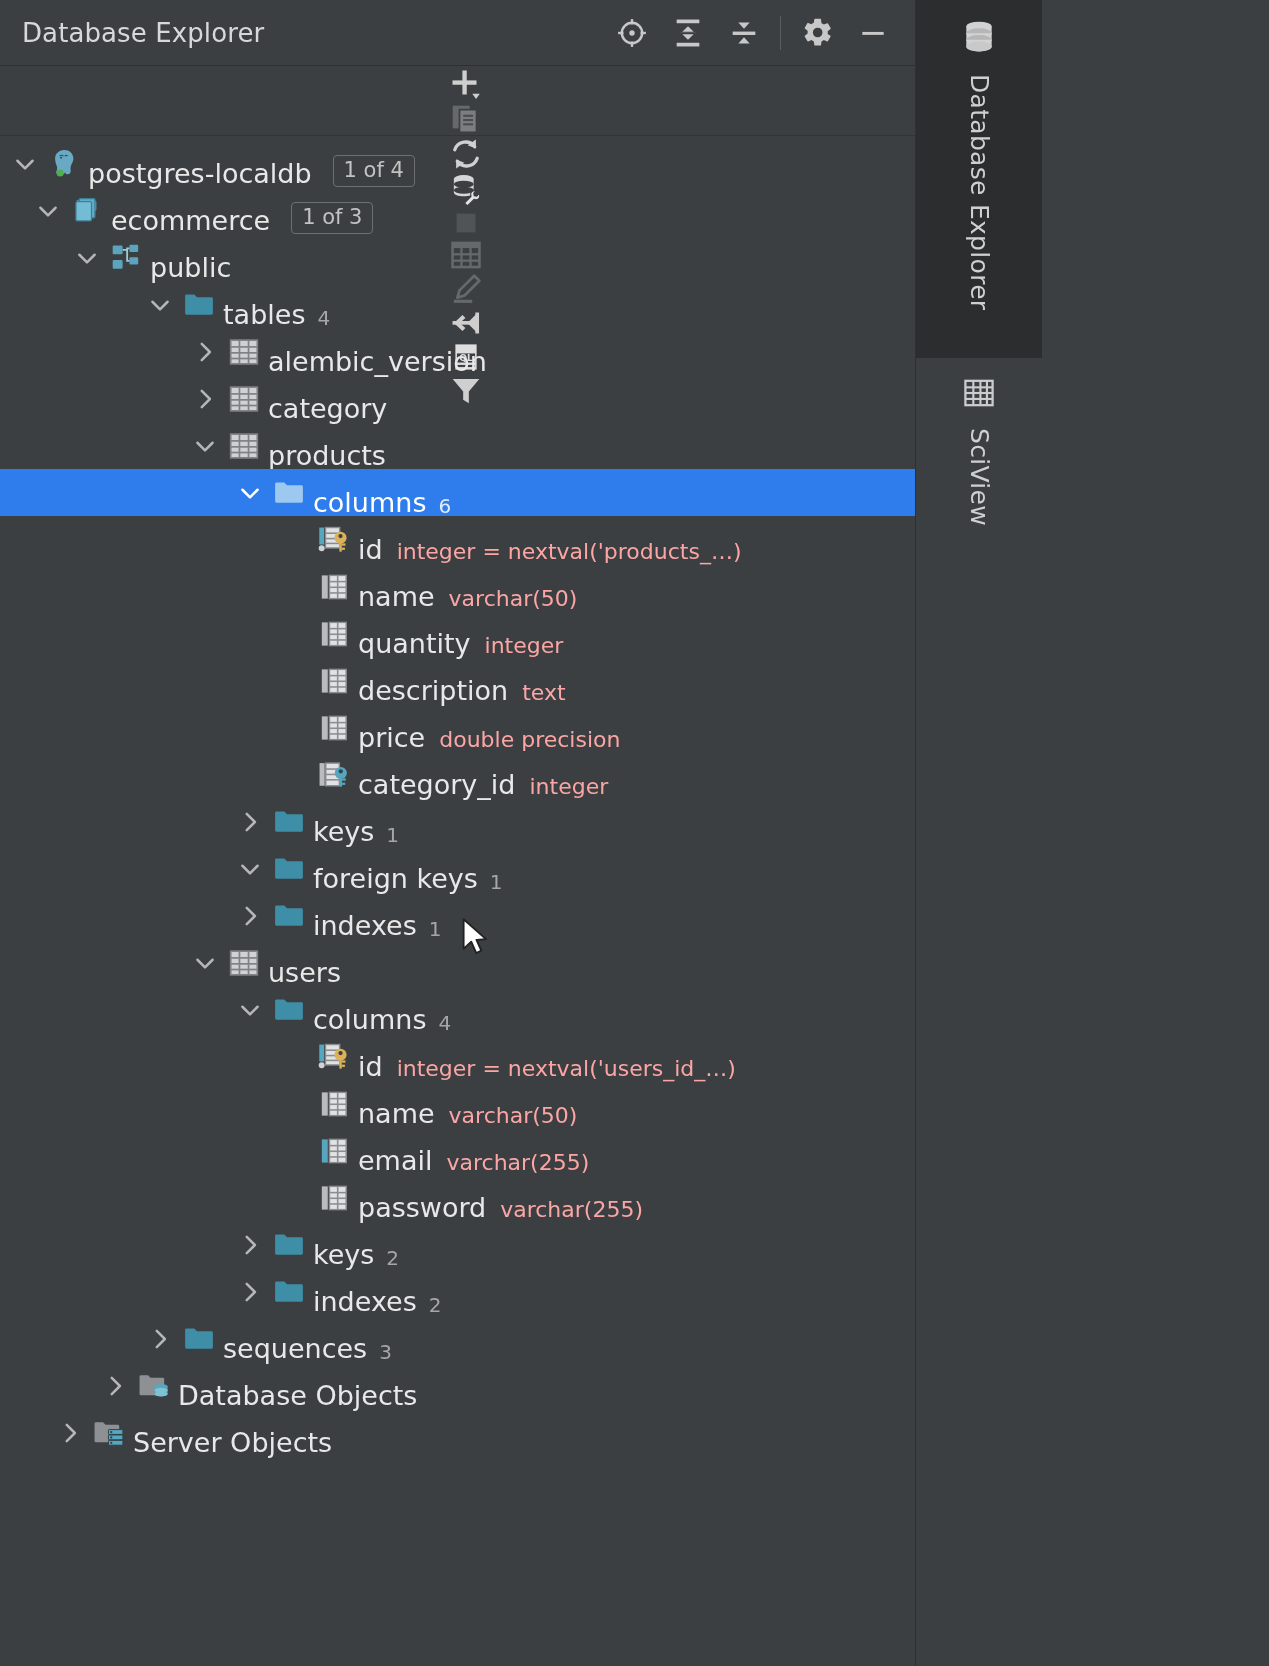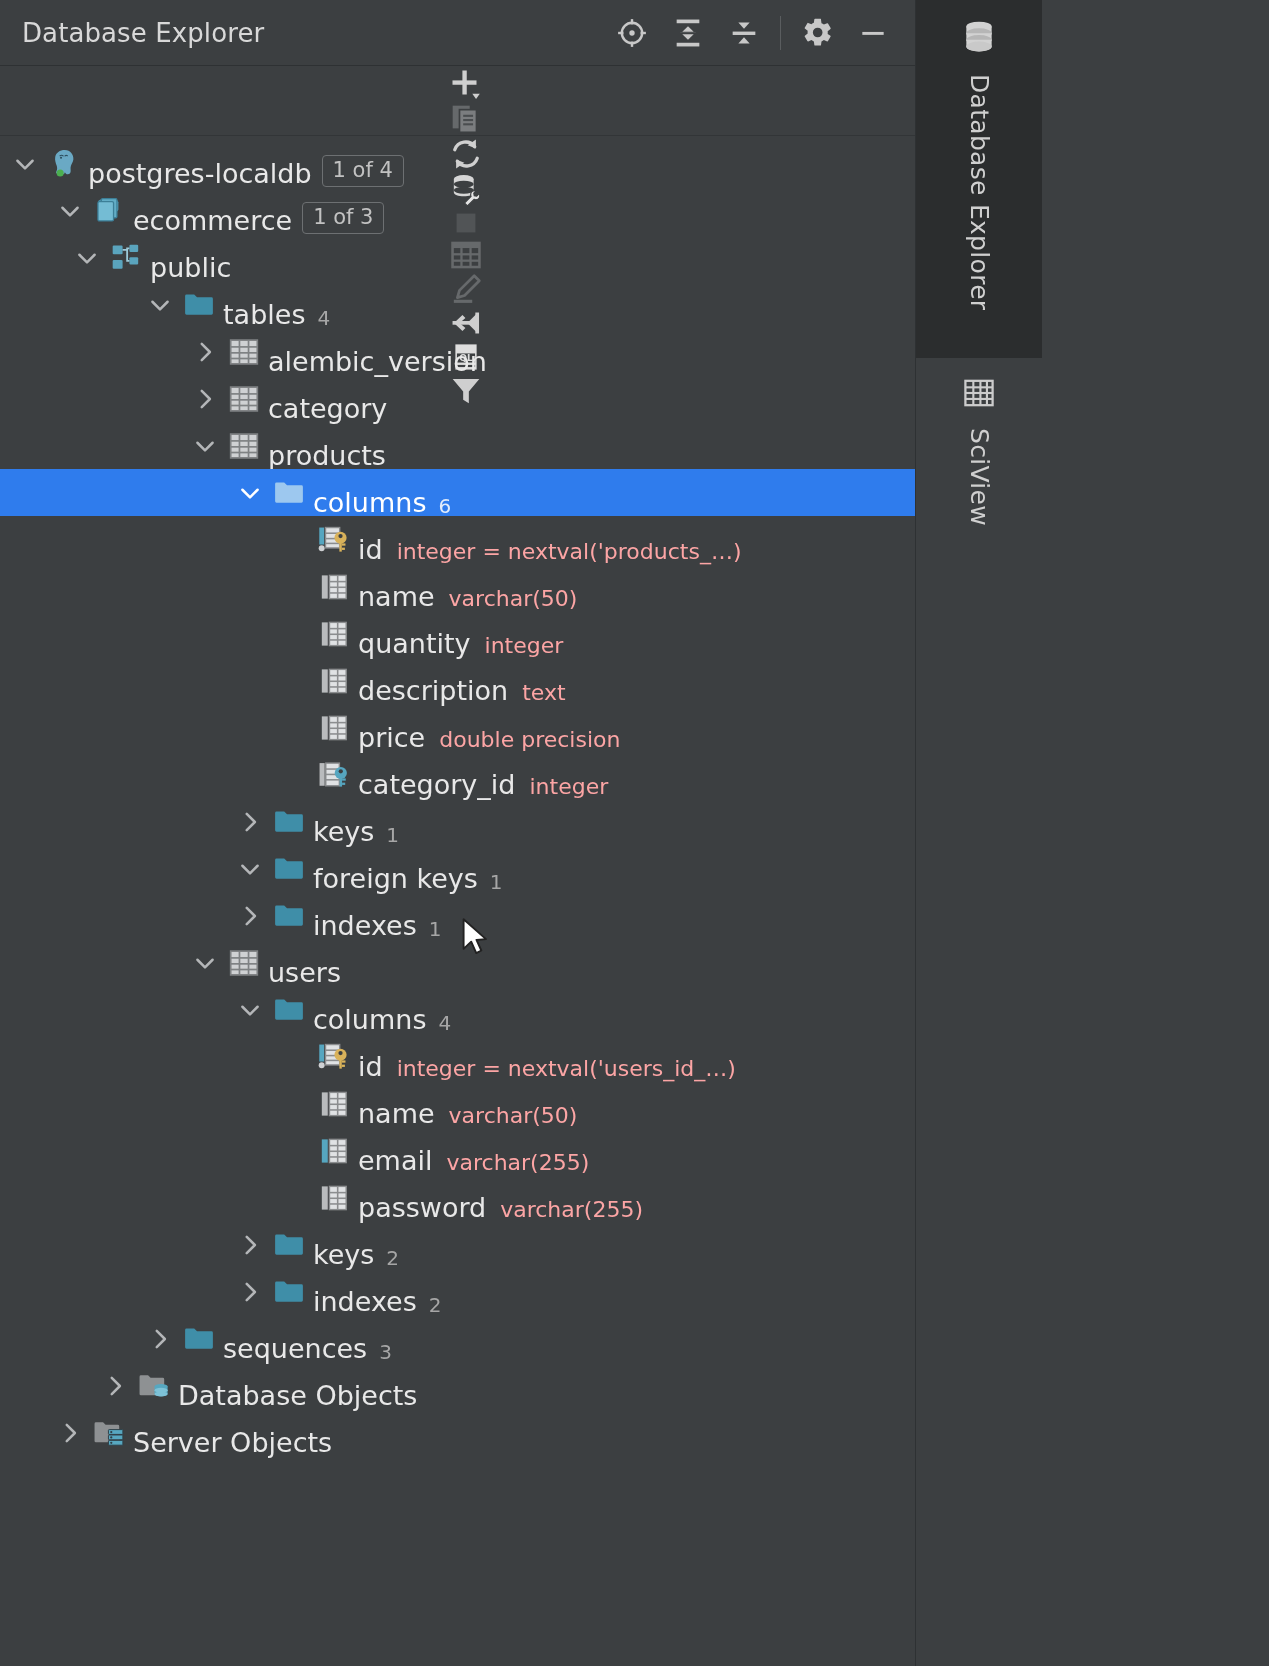--- a/index.html
+++ b/index.html
@@ -124,21 +124,21 @@
     color: #fca5a5;
     margin-left: 14px;
     line-height: 1;
   }
   .badge {
     font-size: 21px;
     color: #c2c2c2;
     border: 1px solid #6d7072;
     border-radius: 4px;
     padding: 4px 10px 5px 10px;
-    margin-left: 10px;
+    margin-left: 21px;
     line-height: 1;
   }
 
   
   #stripe {
     width: 126px;
     height: 1666px;
     background: #3c3f41;
     border-left: 1px solid #2e3133;
     display: flex;
@@ -331,21 +331,21 @@
             <svg width="34" height="34" viewBox="0 0 24 24">
               <path d="M12.6 2.2c-3.6 0-6.3 1.9-6.8 4.9-.4 2.4.4 4.3 1 6 .5 1.5.5 3-.2 4.2-.4.7 0 1.5.8 1.6.9.1 1.5-.6 1.8-1.4.3.9.9 1.7 1.9 1.7.9 0 1.4-.6 1.5-1.4.4.8 1.1 1.5 2.1 1.5 1.2 0 1.9-.9 2-2.1.1-1.5-.3-2.6.2-4 .5-1.4 1.5-2.6 1.7-4.3.3-3.2-2.1-6.7-6-6.7z" fill="#6aa9c4"></path>
               <path d="M9.2 6.1c.8-.4 1.7-.3 2.2.2M14.4 6.1c-.6-.3-1.3-.2-1.7.2" stroke="#2e4f5e" stroke-width="0.8" fill="none" stroke-linecap="round"></path>
               <circle cx="9.9" cy="7.6" r="0.75" fill="#2e4f5e"></circle>
               <circle cx="9.3" cy="18.4" r="2.5" fill="#4caf50"></circle>
             </svg>
           </span>
           <span class="label">postgres-localdb</span>
           <span class="badge">1 of 4</span>
         </div>
-        <div class="row" style="padding-left: 51px;">
+        <div class="row" style="padding-left: 29px;">
           <span class="arrow">
             <svg width="26" height="26" viewBox="0 0 24 24" fill="none" stroke="#b4b6b8" stroke-width="2.3" stroke-linecap="round" stroke-linejoin="round">
               <path d="M5 9 L12 16 L19 9"></path>
             </svg>
           </span>
           <span class="icon">
             <svg width="34" height="34" viewBox="0 0 24 24">
               <ellipse cx="11.4" cy="5.6" rx="7.2" ry="2.6" fill="#4b93ad"></ellipse>
               <path d="M4.2 5.6v5.4c0 1.44 3.22 2.6 7.2 2.6s7.2-1.16 7.2-2.6V5.6z" fill="#5aa4bd"></path>
               <rect x="6.6" y="3.2" width="11" height="13.6" rx="1" fill="#62adc6" stroke="#3c7f97" stroke-width=".9"></rect>

